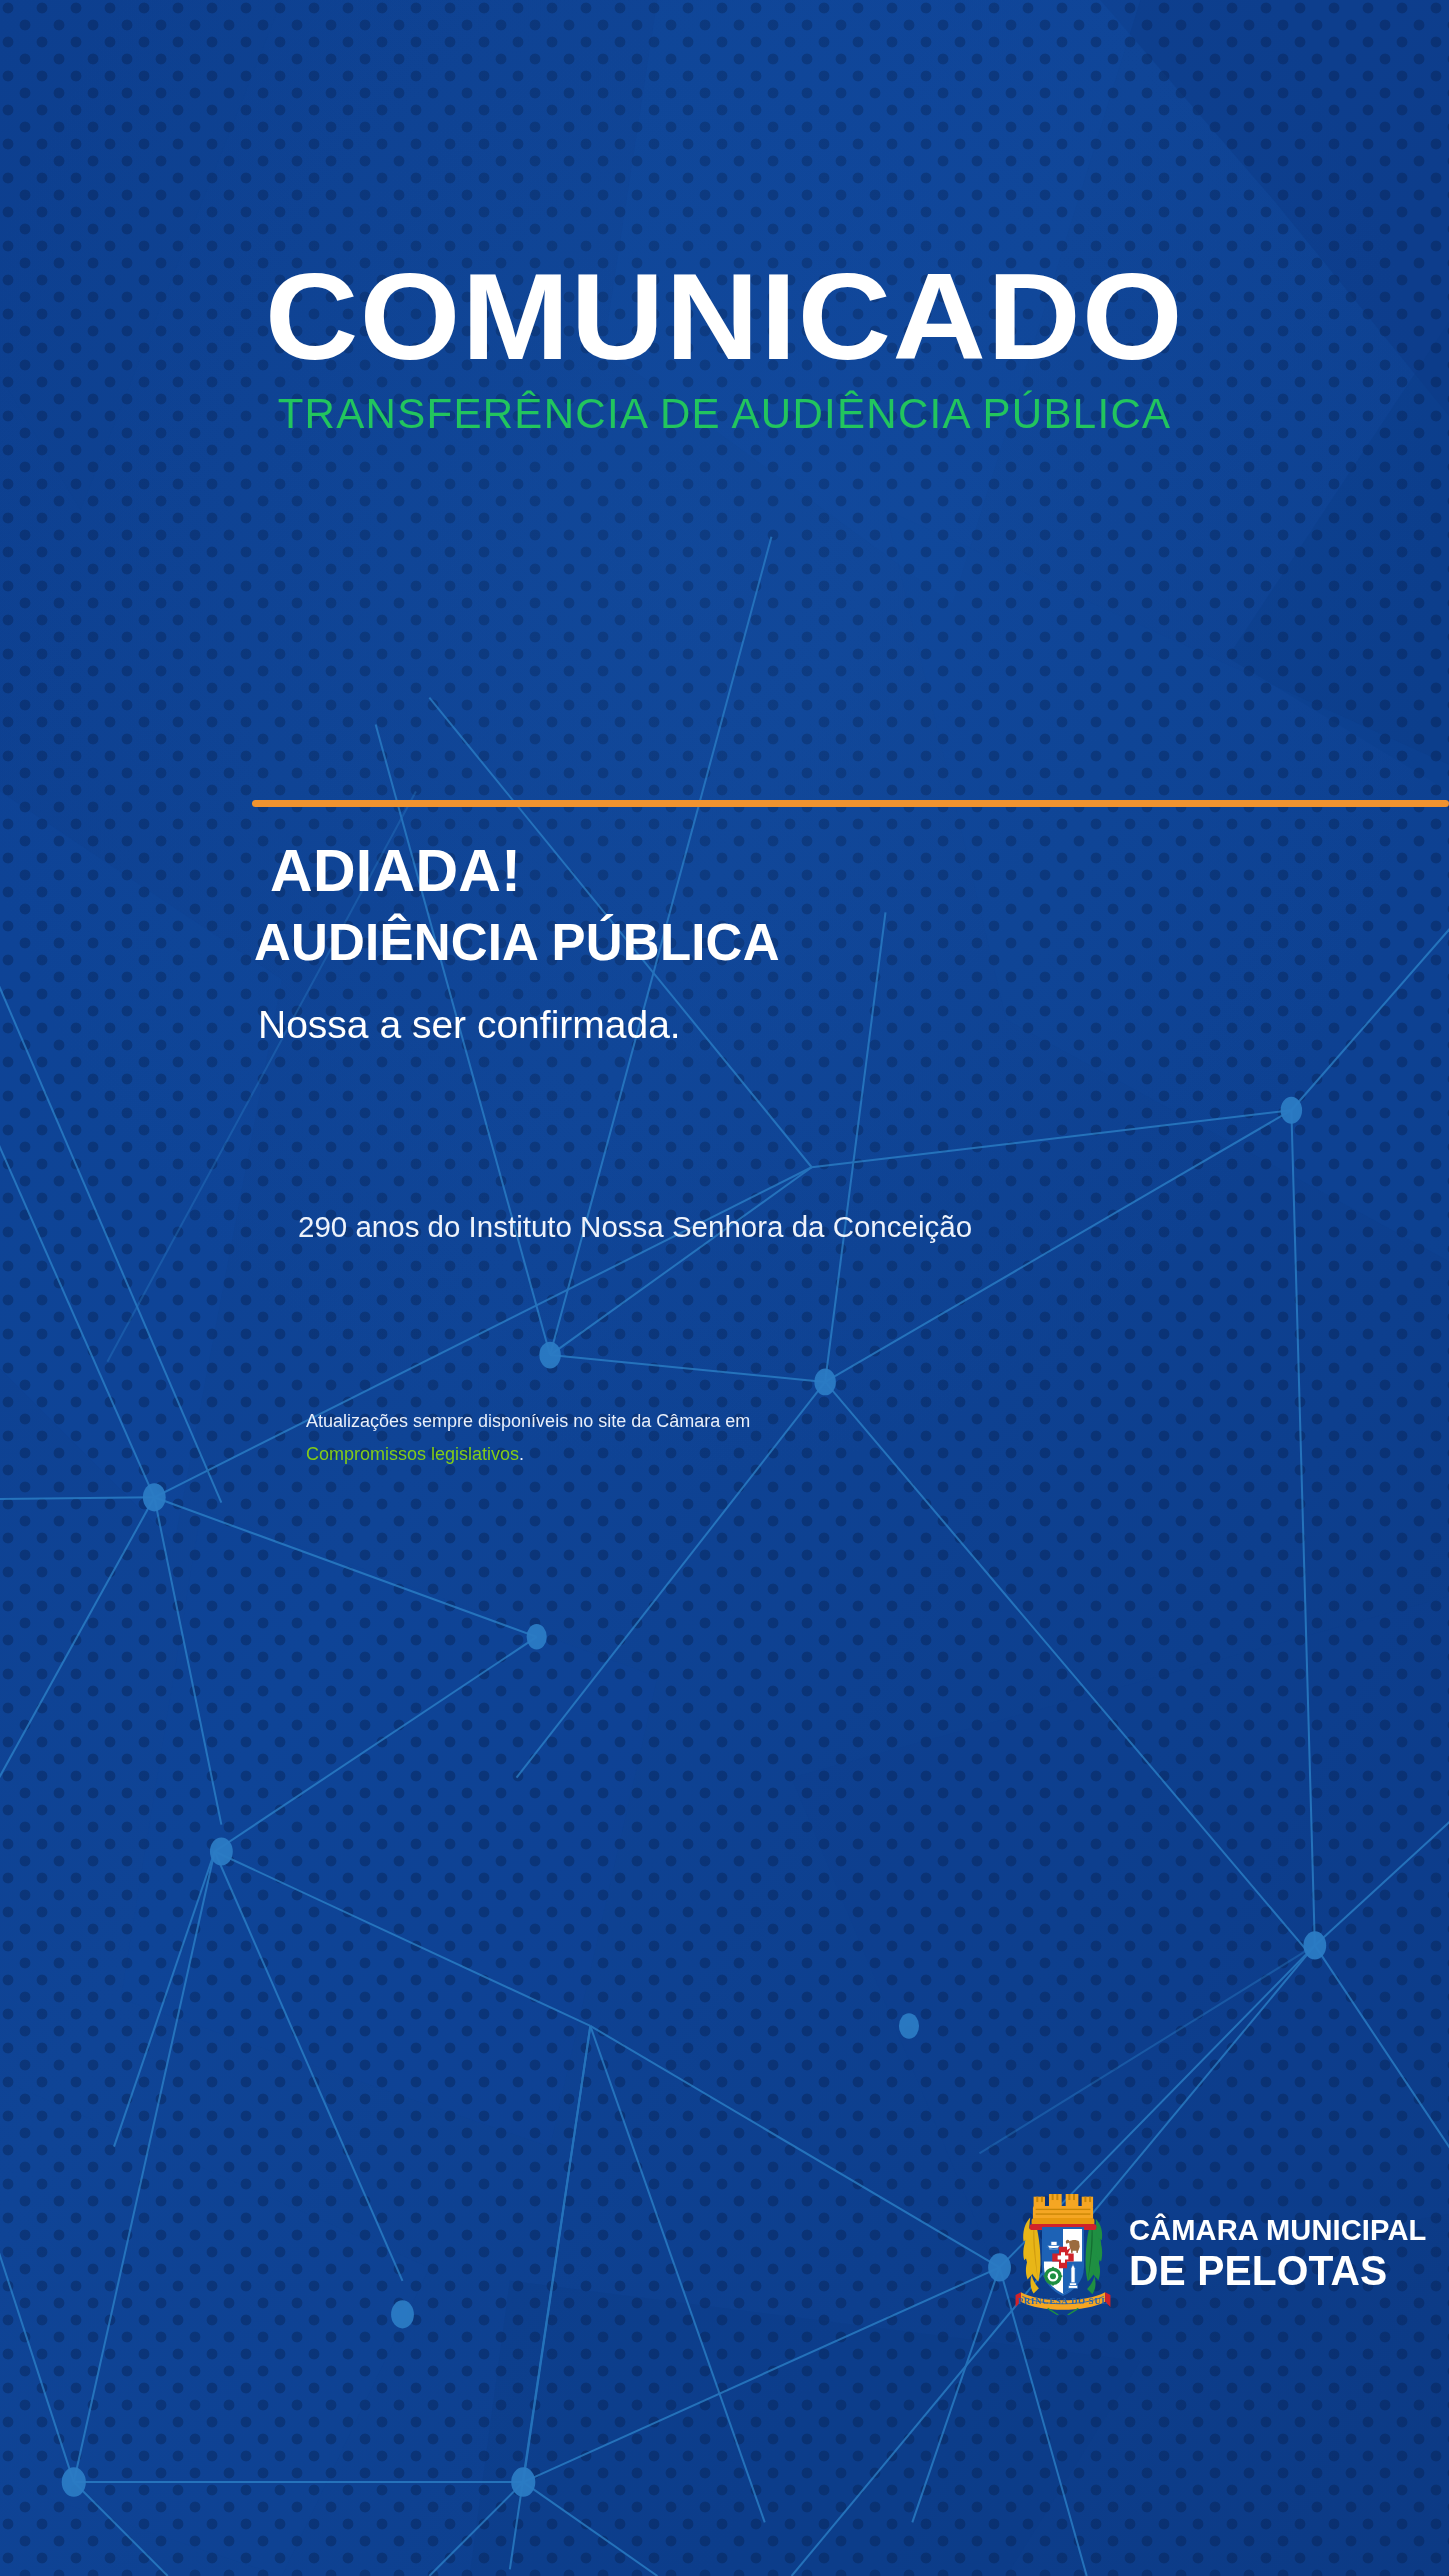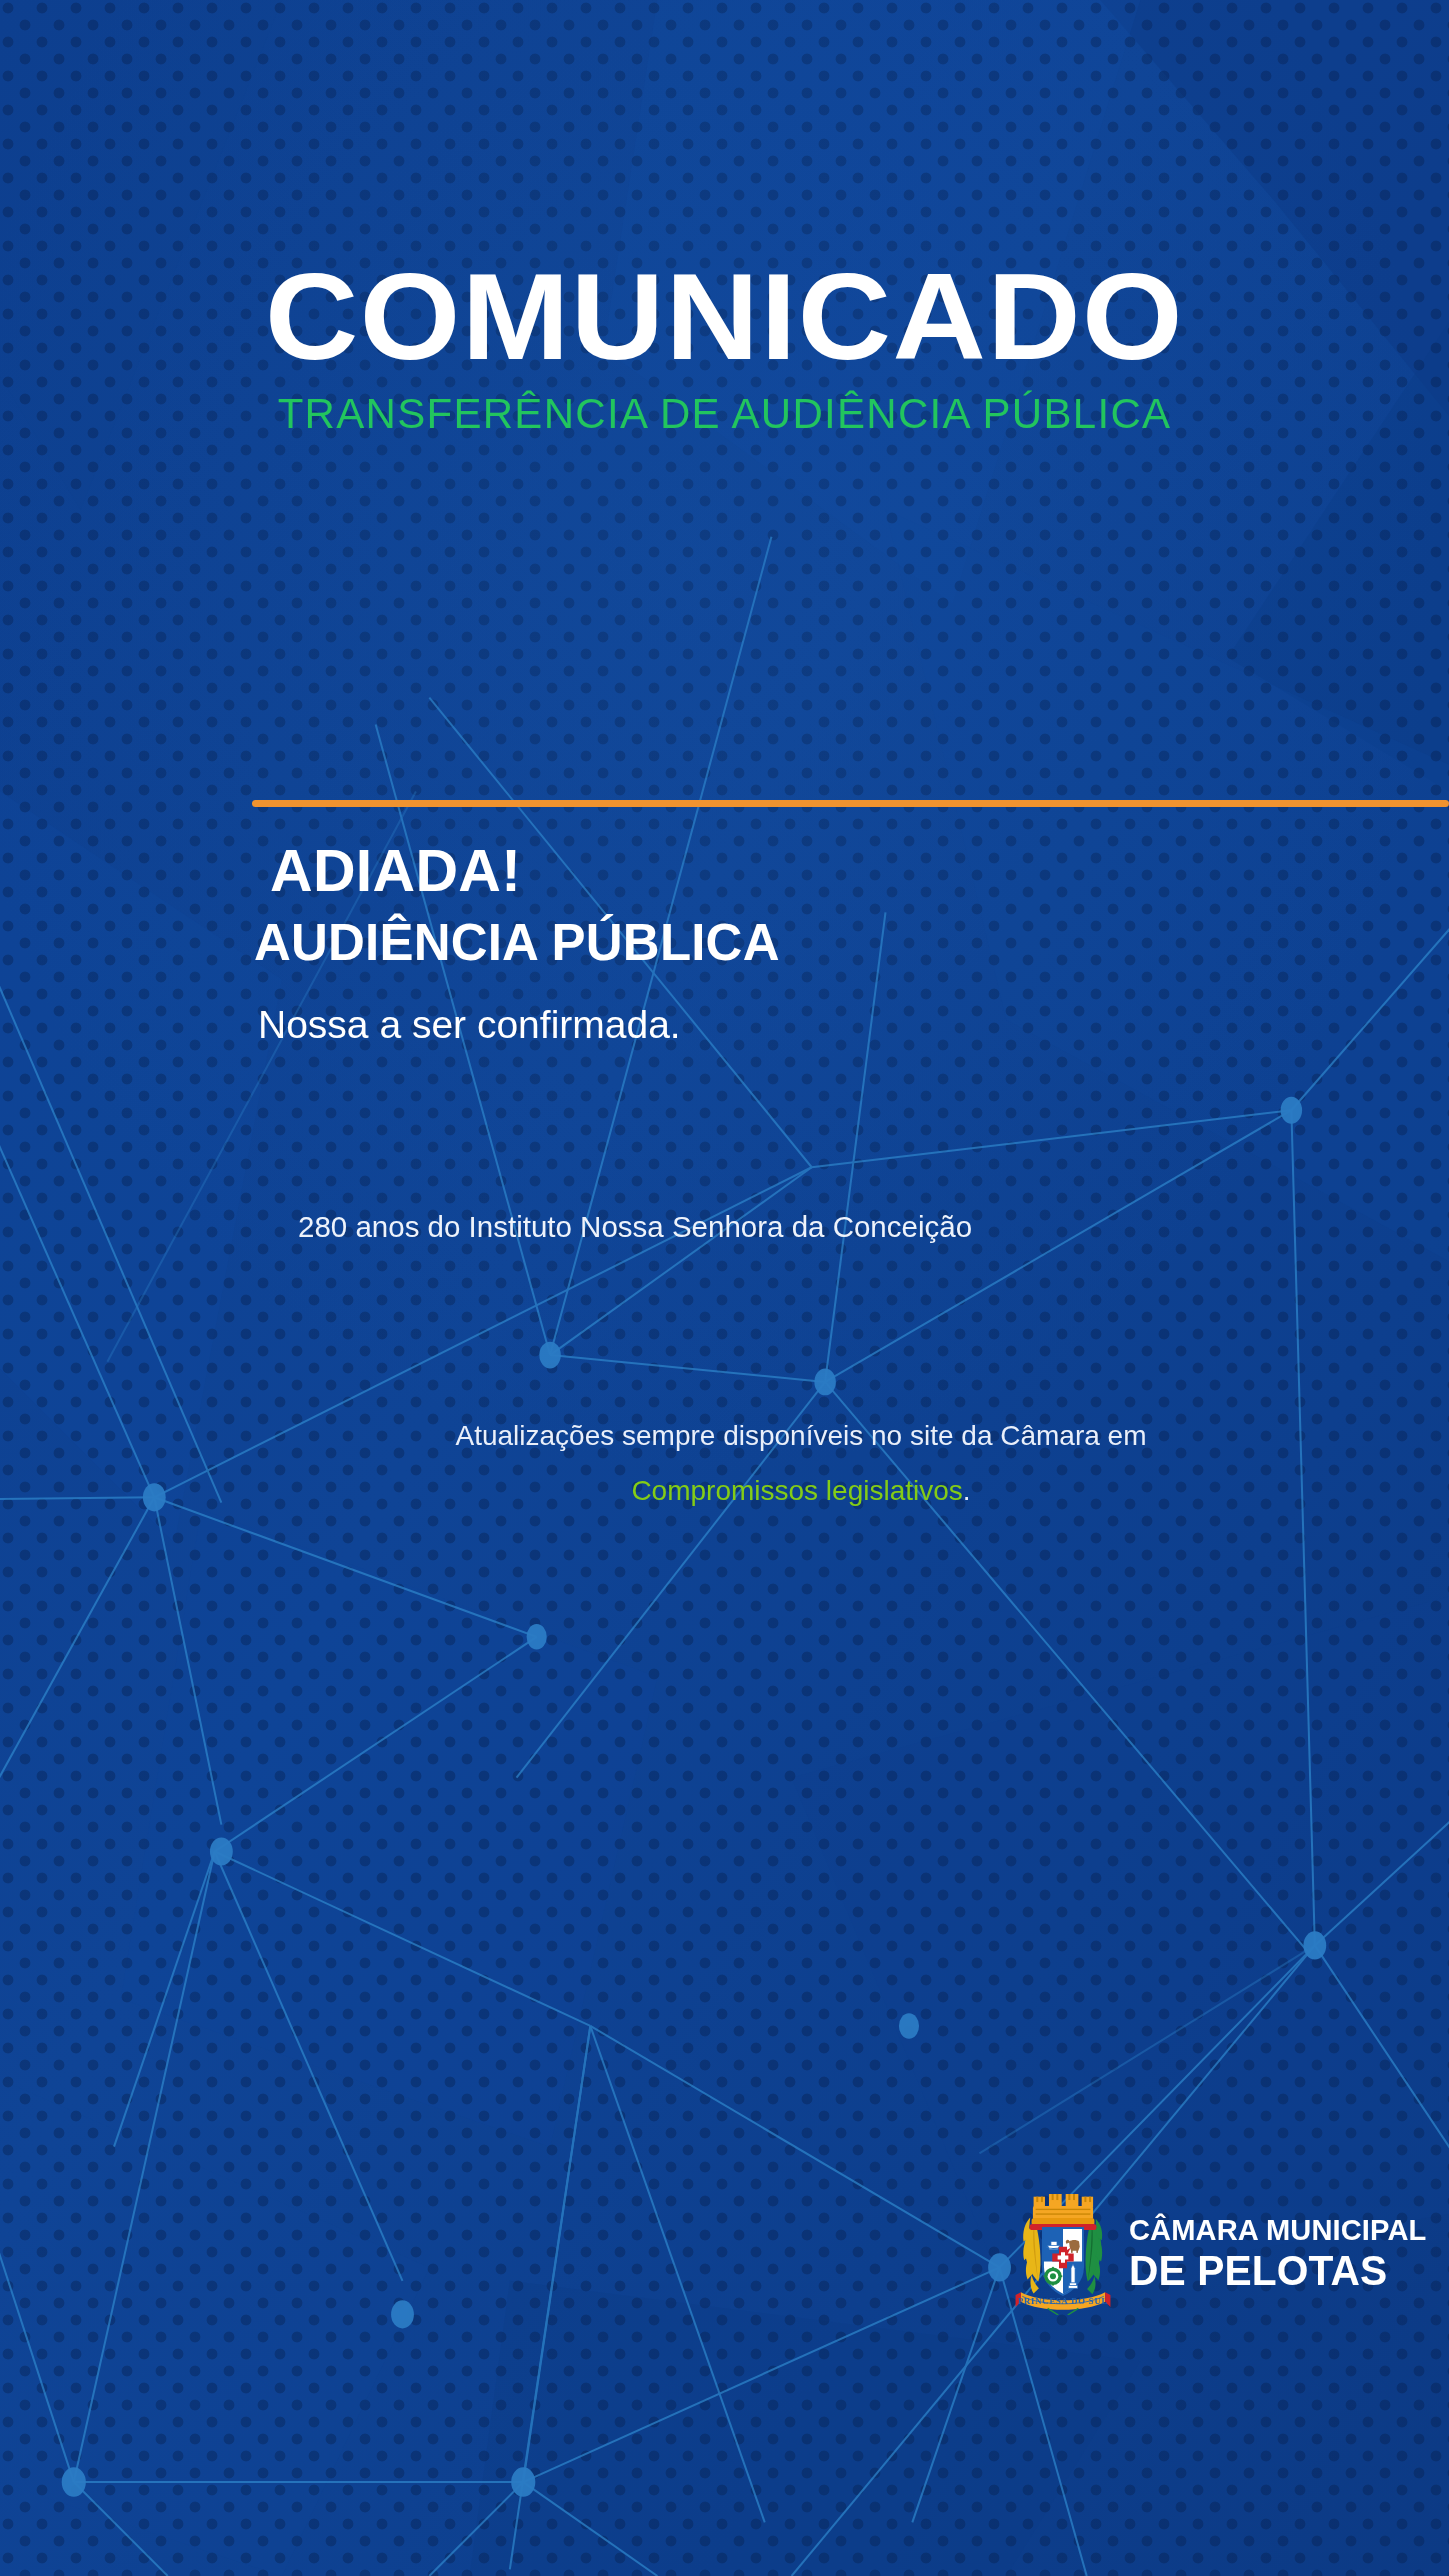--- a/index.html
+++ b/index.html
@@ -143,26 +143,25 @@
 
   
   .note {
     position: absolute;
     left: 298px;
     top: 1401px;
     width: 1006px;
     color: #ffffff;
   }
   .note-line {
-    font-size: 28px;
+    font-size: 18px;
     font-weight: 400;
     line-height: 1.38;
-    margin: 16px;
+    margin: 8px;
     color: #e9effa;
-    text-align: center;
   }
   .note-strong {
     font-weight: 400;
     color: #84cc16;
   }
 
   
   .logo {
     position: absolute;
     left: 1014px;
@@ -294,21 +293,21 @@
 
   <div class="rule"></div>
 
   <div class="main">
     <div class="kicker">ADIADA!</div>
     <div class="event">AUDIÊNCIA PÚBLICA</div>
     <div class="datetext">Nossa a ser confirmada.</div>
   </div>
 
   <div class="theme">
-    <div class="theme-text">280 anos do Instituto Nossa Senhora da Conceição</div>
+    <div class="theme-text">290 anos do Instituto Nossa Senhora da Conceição</div>
   </div>
 
   <div class="note">
     <div class="note-line">Atualizações sempre disponíveis no site da Câmara em</div>
     <div class="note-line"><span class="note-strong">Compromissos legislativos</span><span>.</span></div>
   </div>
 
   <div class="logo">
     <svg class="crest" viewBox="0 0 146 190">
 

